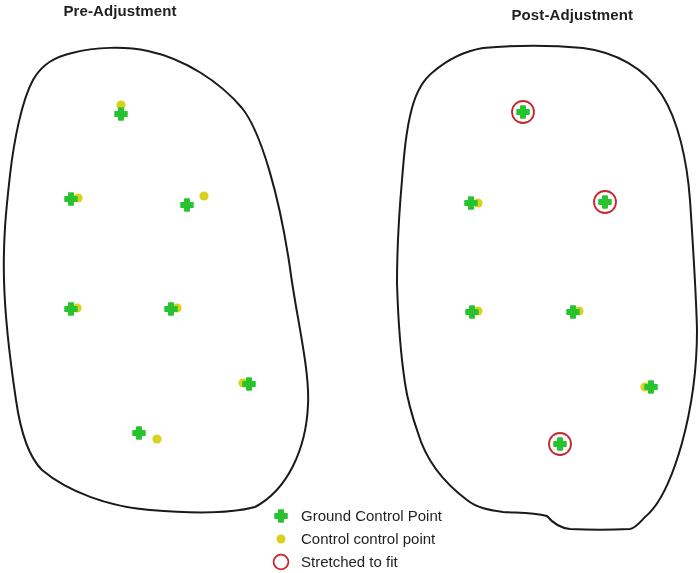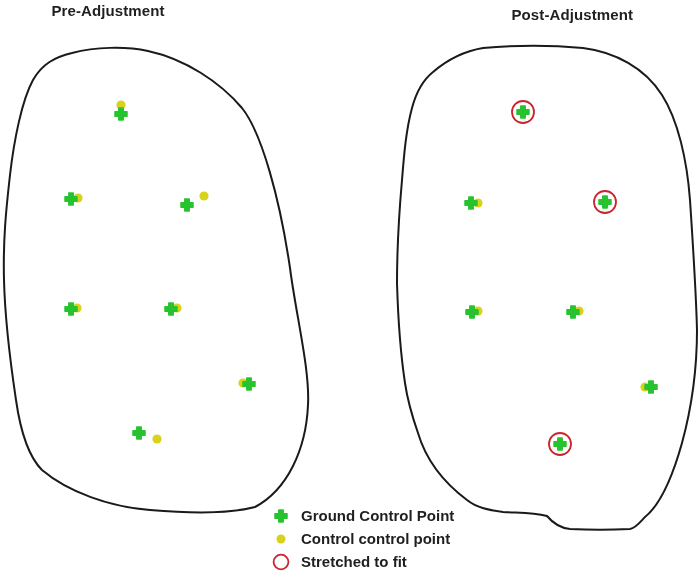--- a/index.html
+++ b/index.html
@@ -6,26 +6,26 @@
   .canvas {
     position:relative; width:700px; height:573px; background:#ffffff;
     font-family:"Liberation Sans", sans-serif; overflow:hidden;
   }
   #figure-svg { position:absolute; left:0; top:0; }
   .outline { fill:none; stroke:var(--ink,#1a1a1a); stroke-width:2; stroke-linejoin:round; stroke-linecap:round; }
   .title {
     position:absolute; font-size:15px; font-weight:600; color:#1f1f1f;
     text-align:center; width:200px; letter-spacing:0.1px;
   }
-  .title.pre  { left:8px;  top:2px; }
+  .title.pre  { left:20px;  top:2px; }
   .title.post { left:433px; top:6px;text-align:right; }
   .legend { position:absolute; left:270px; top:504px; }
   .legend-row { display:flex; align-items:center; height:23px; }
   .legend-icon { width:22px; height:20px; display:flex; align-items:center; justify-content:center; }
-  .legend-label { margin-left:9px; font-size:15px; font-weight:700; color:#1f1f1f; white-space:nowrap; }
+  .legend-label { margin-left:9px; font-size:15px; font-weight:400; color:#1f1f1f; white-space:nowrap; }
   .gcp-fill { fill:var(--green,#26c32e); stroke:var(--green,#26c32e); stroke-width:1.5; stroke-linejoin:round; }
   .dot-fill { fill:var(--yellow,#ddd21c); }
   .ring     { fill:none; stroke:var(--red,#c9252c); stroke-width:1.8; }
 </style>
 </head>
 <body>
 
 <div class="canvas" style="--green: #26c32e; --yellow: #d9d21d; --red: #c9252c; --ink: #1a1a1a;">
 
   <svg id="figure-svg" width="700" height="573" viewBox="0 0 700 573">

